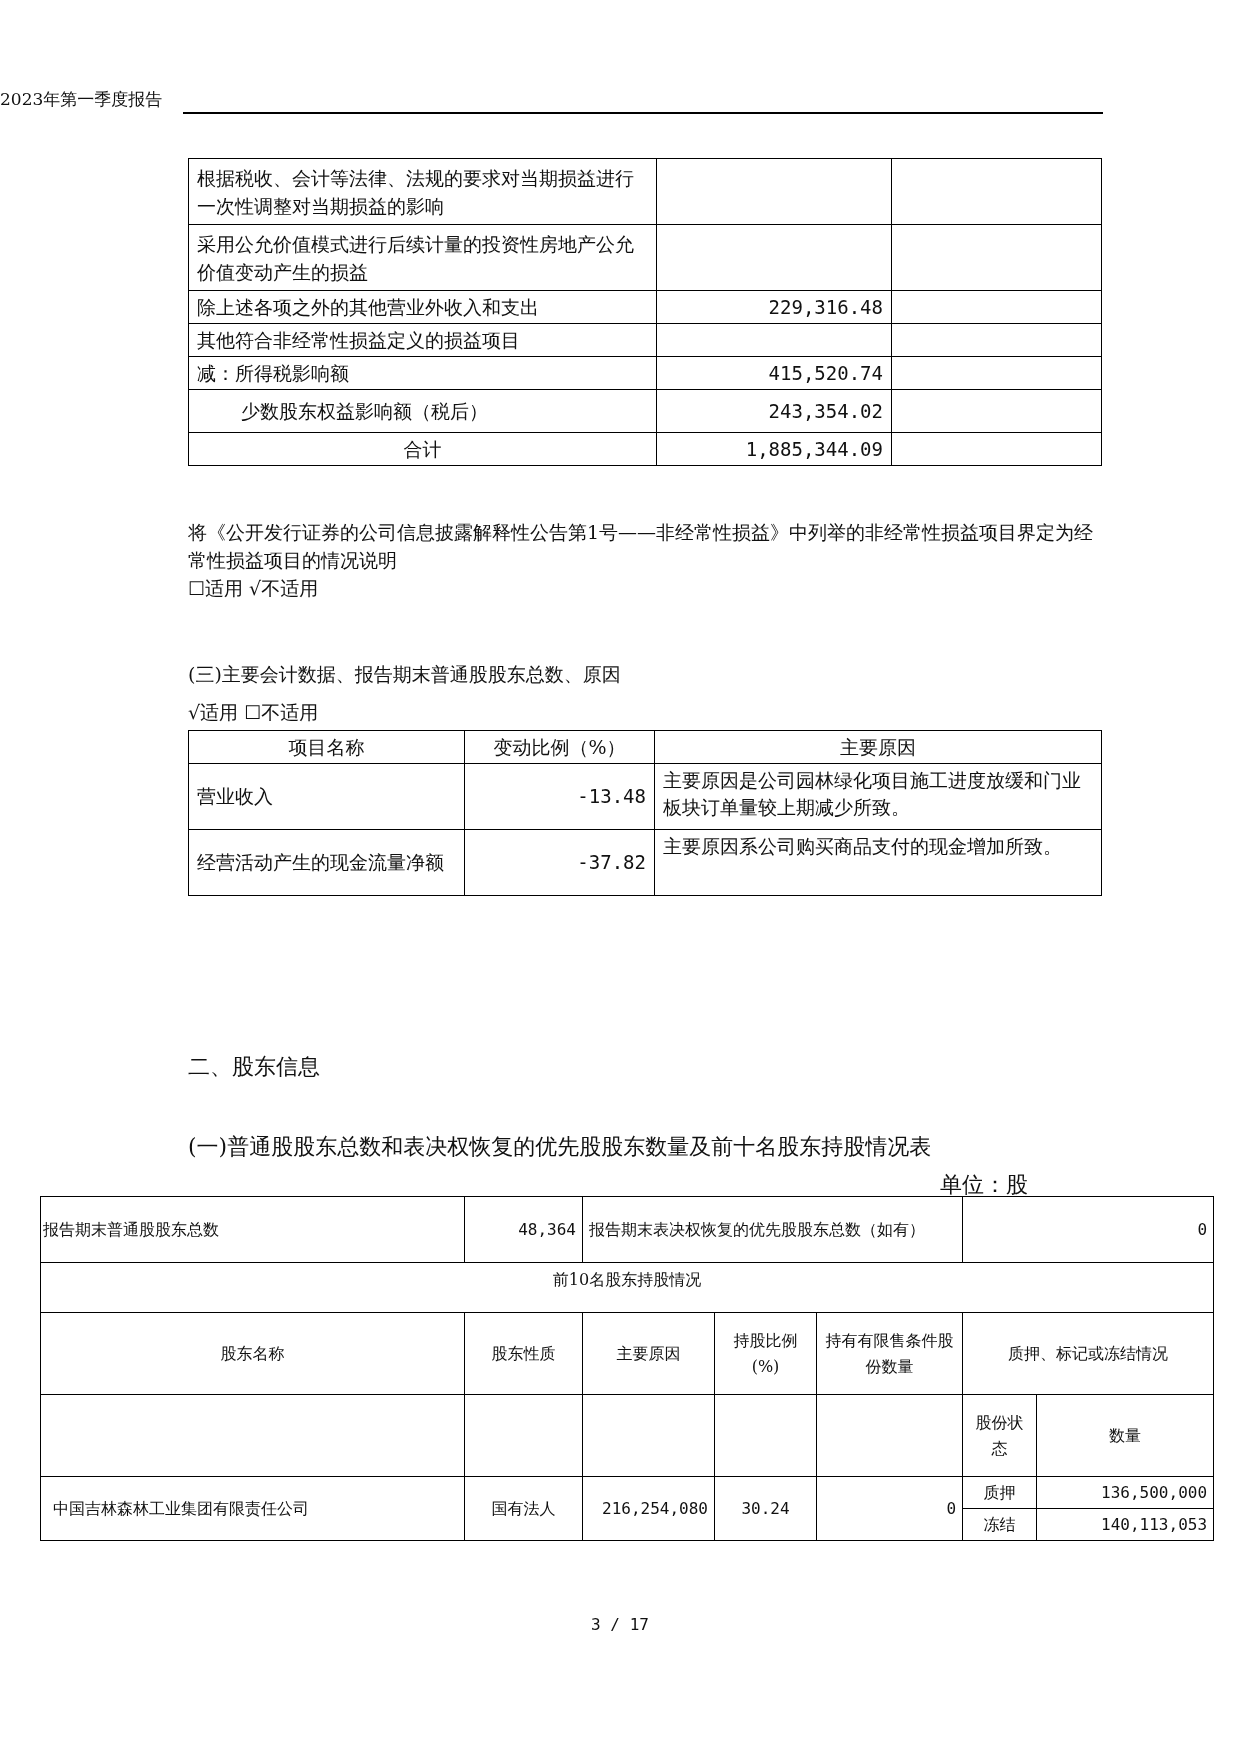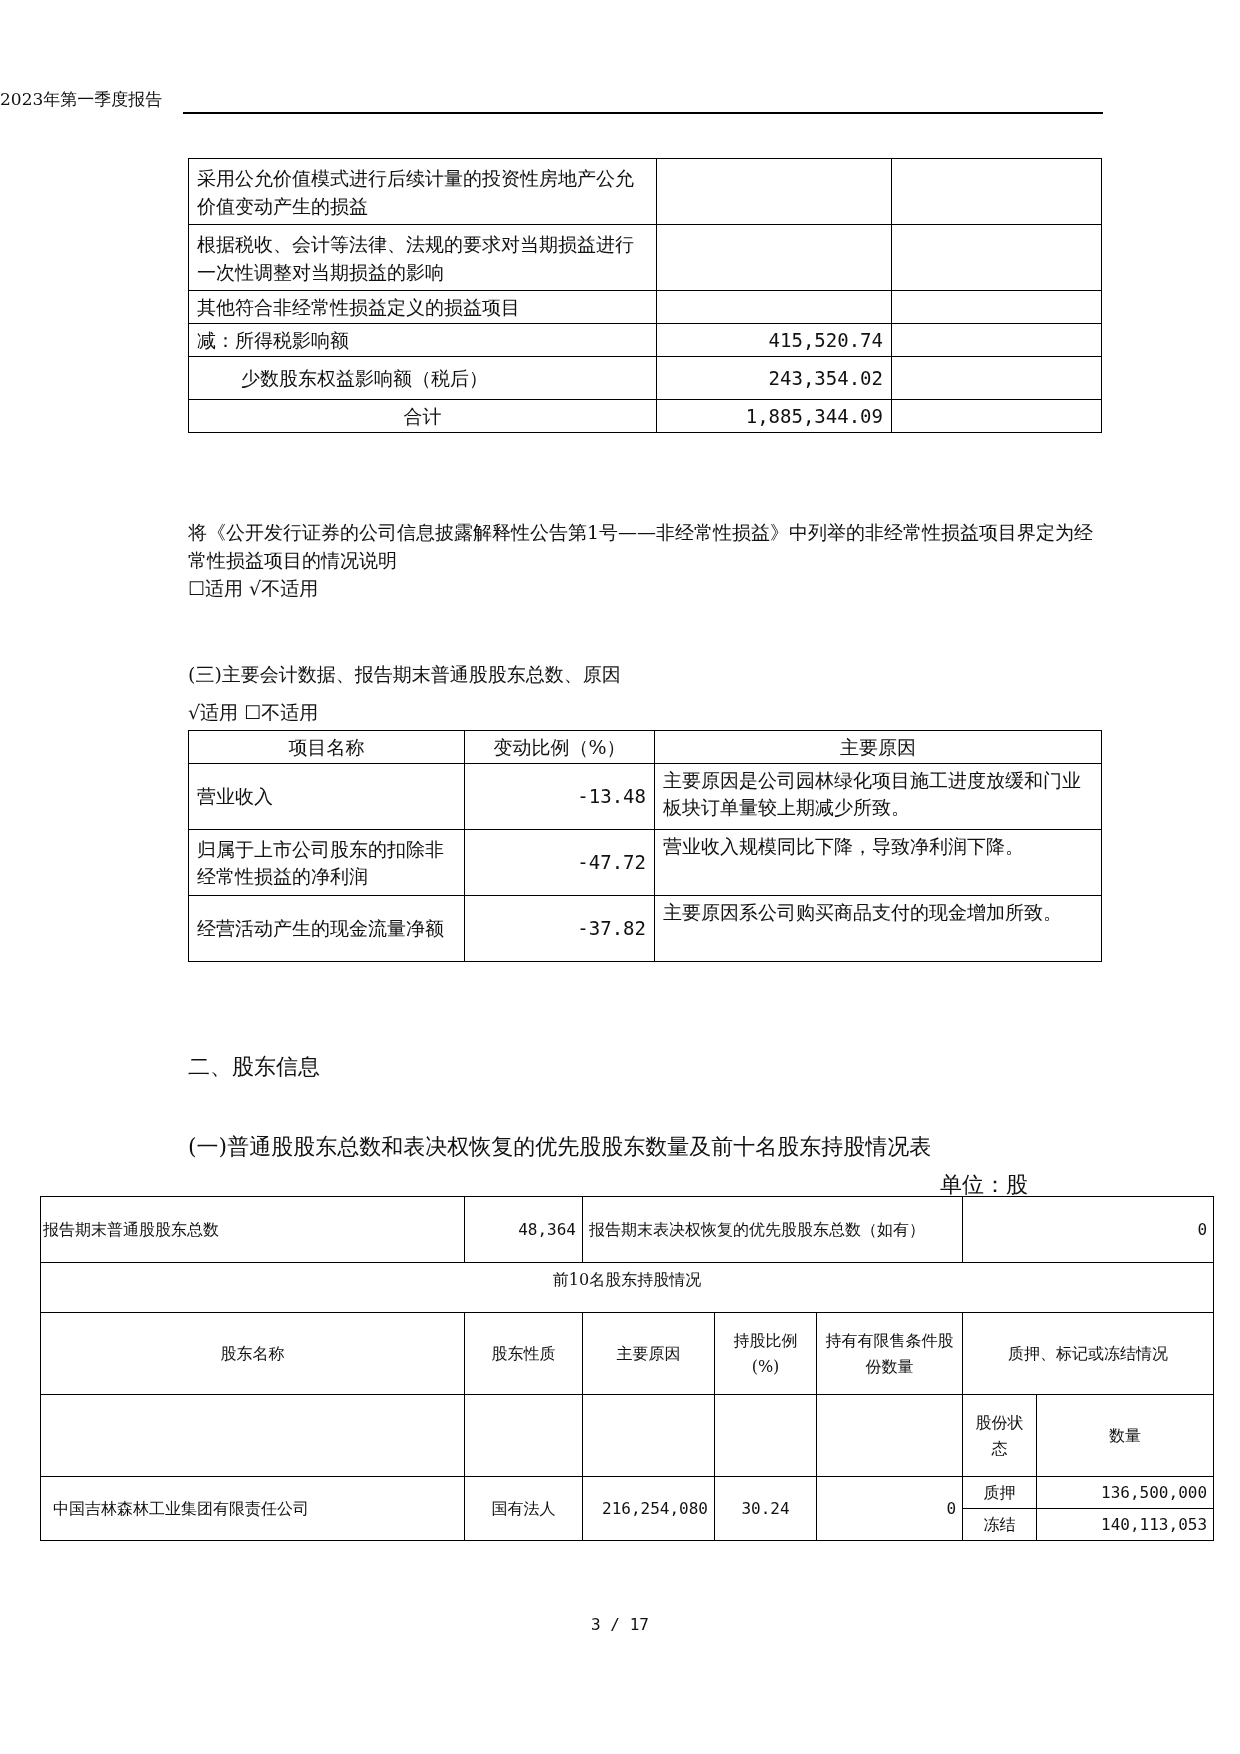--- a/index.html
+++ b/index.html
@@ -49,27 +49,32 @@
 <div class="header-rule"></div>
 
 <table id="t1">
   <colgroup>
       <col class="c1">
       <col class="c2">
       <col class="c3">
     </colgroup>
   <tbody>
       <tr style="height:66px">
+    <td>根据税收、会计等法律、法规的要求对当期损益进行一次性调整对当期损益的影响</td>
+    <td class="num"></td>
+    <td></td>
+  </tr>
+  <tr style="height:66px">
     <td>采用公允价值模式进行后续计量的投资性房地产公允价值变动产生的损益</td>
     <td class="num"></td>
     <td></td>
   </tr>
-  <tr style="height:66px">
-    <td>根据税收、会计等法律、法规的要求对当期损益进行一次性调整对当期损益的影响</td>
-    <td class="num"></td>
+  <tr style="height:33px">
+    <td>除上述各项之外的其他营业外收入和支出</td>
+    <td class="num">229,316.48</td>
     <td></td>
   </tr>
   <tr style="height:33px">
     <td>其他符合非经常性损益定义的损益项目</td>
     <td class="num"></td>
     <td></td>
   </tr>
   <tr style="height:33px">
     <td>减：所得税影响额</td>
     <td class="num">415,520.74</td>
@@ -103,25 +108,20 @@
   <tbody>
       <tr style="height:33px">
     <td class="center">项目名称</td>
     <td class="center">变动比例（%）</td>
     <td class="center">主要原因</td>
   </tr>
   <tr style="height:66px">
     <td>营业收入</td>
     <td class="num">-13.48</td>
     <td style="vertical-align:top; padding-top:3px">主要原因是公司园林绿化项目施工进度放缓和门业板块订单量较上期减少所致。</td>
-  </tr>
-  <tr style="height:66px">
-    <td>归属于上市公司股东的扣除非经常性损益的净利润</td>
-    <td class="num">-47.72</td>
-    <td style="vertical-align:top; padding-top:3px">营业收入规模同比下降，导致净利润下降。</td>
   </tr>
   <tr style="height:66px">
     <td>经营活动产生的现金流量净额</td>
     <td class="num">-37.82</td>
     <td style="vertical-align:top; padding-top:3px">主要原因系公司购买商品支付的现金增加所致。</td>
   </tr>
 </tbody>
   </table>
 
 <div class="sec" style="top:1052px; left:188px;">二、股东信息</div>

